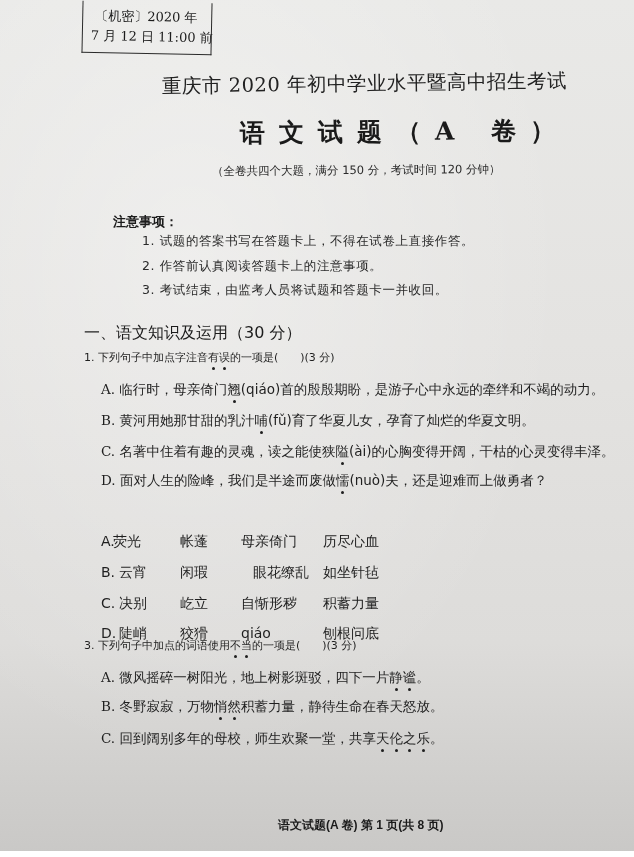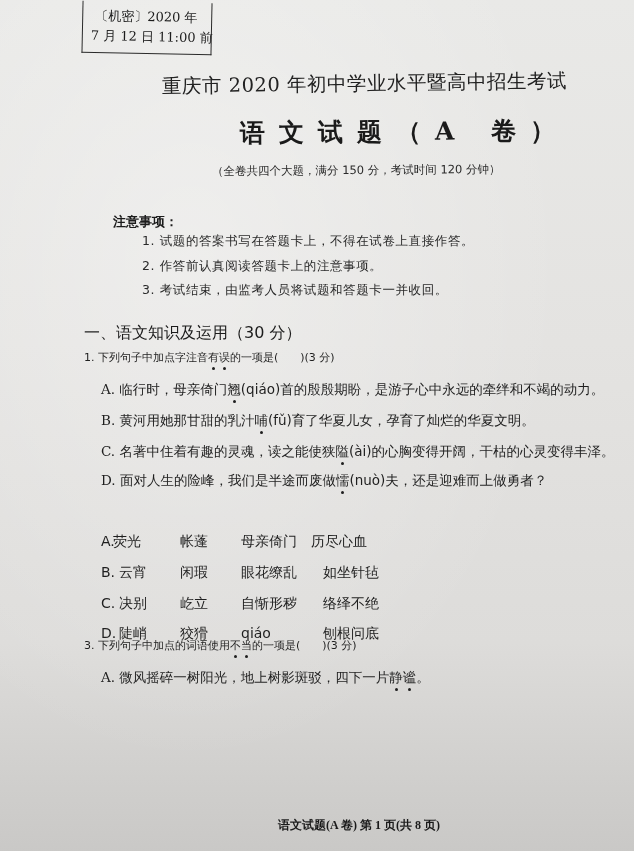--- a/index.html
+++ b/index.html
@@ -68,21 +68,21 @@
       font-family: "DejaVu Sans", sans-serif; color: #1f1f1f;
     }
     .q-opt .letter { font-family: "DejaVu Serif", serif; }
     .word-row { position: absolute; left: 101px; font-size: 14px; white-space: nowrap;
       font-family: "DejaVu Sans", sans-serif; color: #1f1f1f; }
     .word-row span { position: absolute; top: 0; }
 
     .footer {
       position: absolute; left: 278px; top: 817px;
       font-size: 12px; font-weight: bold; white-space: nowrap;
-      font-family: Liberation Serif, serif; color: #1a1a1a;
+      font-family: Liberation Sans, sans-serif; color: #1a1a1a;
     }
     .dotted { position: relative; }
     .dotted::after {
       content: ""; position: absolute; left: 50%; bottom: -6px; width: 3px; height: 3px;
       margin-left: -1.5px; border-radius: 50%; background: #1f1f1f;
     }
   </style>
 </head>
 <body>
 
@@ -119,46 +119,52 @@
   </div>
   <div class="q-opt" style="top:472px">
     <span class="letter">D.</span><span> 面对人生的险峰，我们是半途而废做</span><span class="dotted">懦</span><span>(nuò)夫，还是迎难而上做勇者？</span>
   </div>
 
   <div class="word-row" style="top:533px">
     <span style="left:0">A.</span>
     <span style="left:12px">荧光</span>
     <span style="left:79px">帐蓬</span>
     <span style="left:140px">母亲倚门</span>
-    <span style="left:210px">历尽心血</span>
+    <span style="left:222px">历尽心血</span>
   </div>
   <div class="word-row" style="top:564px">
     <span style="left:0">B.</span>
     <span style="left:18px">云宵</span>
     <span style="left:79px">闲瑕</span>
-    <span style="left:140px">眼花缭乱</span>
+    <span style="left:152px">眼花缭乱</span>
     <span style="left:222px">如坐针毡</span>
   </div>
   <div class="word-row" style="top:595px">
     <span style="left:0">C.</span>
     <span style="left:18px">决别</span>
     <span style="left:79px">屹立</span>
     <span style="left:140px">自惭形秽</span>
-    <span style="left:222px">络绎不绝</span>
+    <span style="left:222px">积蓄力量</span>
   </div>
   <div class="word-row" style="top:625px">
     <span style="left:0">D.</span>
     <span style="left:18px">陡峭</span>
     <span style="left:79px">狡猾</span>
     <span style="left:140px">qiáo</span>
     <span style="left:222px">刨根问底</span>
   </div>
 
   <div class="q-stem" style="top:640px; top:638px">
     <span>3. 下列句子中加点的词语使用</span><span class="dotted">不</span><span class="dotted">当</span><span>的一项是(　　)(3 分)</span>
   </div>
   <div class="q-opt" style="top:669px">
     <span class="letter">A.</span><span> 微风摇碎一树阳光，地上树影斑驳，四下一片</span><span class="dotted">静</span><span class="dotted">谧</span><span>。</span>
   </div>
+  <div class="q-opt" style="top:698px">
+    <span class="letter">B.</span><span> 冬野寂寂，万物</span><span class="dotted">悄</span><span class="dotted">然</span><span>积蓄力量，静待生命在春天怒放。</span>
+  </div>
+  <div class="q-opt" style="top:730px">
+    <span class="letter">C.</span><span> 回到阔别多年的母校，师生欢聚一堂，共享</span><span class="dotted">天</span><span class="dotted">伦</span><span class="dotted">之</span><span class="dotted">乐</span><span>。</span>
+  </div>
 
   <div class="footer">语文试题(A 卷)  第 1 页(共 8 页)</div>
   <div class="bottom-edge"></div>
 </div>
 
 </body></html>

